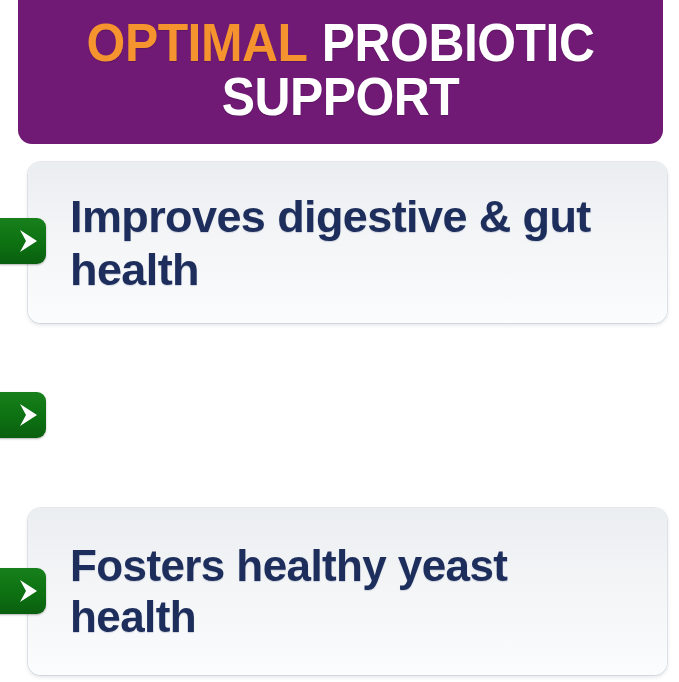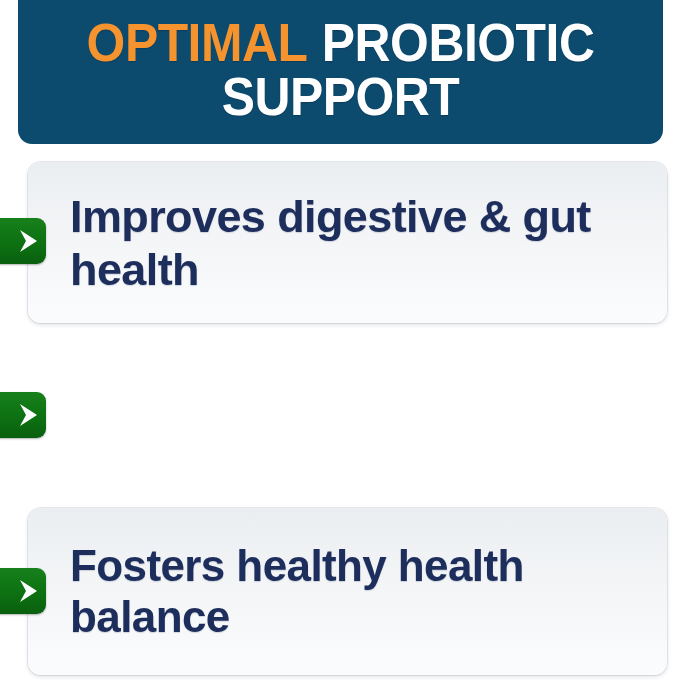--- a/index.html
+++ b/index.html
@@ -21,21 +21,21 @@
     background: #ffffff;
   }
 
   
   .banner {
     position: absolute;
     left: 18px;
     top: 0px;
     width: 645px;
     height: 144px;
-    background: #0c4a6e;
+    background: #701a75;
     border-radius: 0 0 14px 14px;
     box-sizing: border-box;
     display: flex;
     align-items: center;
     justify-content: center;
     padding: 6px 14px 10px 14px;
   }
   .banner-title {
     font-family: "Liberation Sans", sans-serif;
     font-weight: bold;
@@ -130,21 +130,21 @@
 
   <div class="badge badge-2">
     <span>
       <svg width="22" height="26" viewBox="0 0 22 26" aria-hidden="true">
         <path d="M3 2 L20 13 L3 24 L9 13 Z" fill="#ffffff"></path>
       </svg>
     </span>
   </div>
 
   <div class="card card-3">
-    <div class="card-text">Fosters healthy health balance</div>
+    <div class="card-text">Fosters healthy yeast health</div>
   </div>
   <div class="badge badge-3">
     <span>
       <svg width="22" height="26" viewBox="0 0 22 26" aria-hidden="true">
         <path d="M3 2 L20 13 L3 24 L9 13 Z" fill="#ffffff"></path>
       </svg>
     </span>
   </div>
 
 </div>

